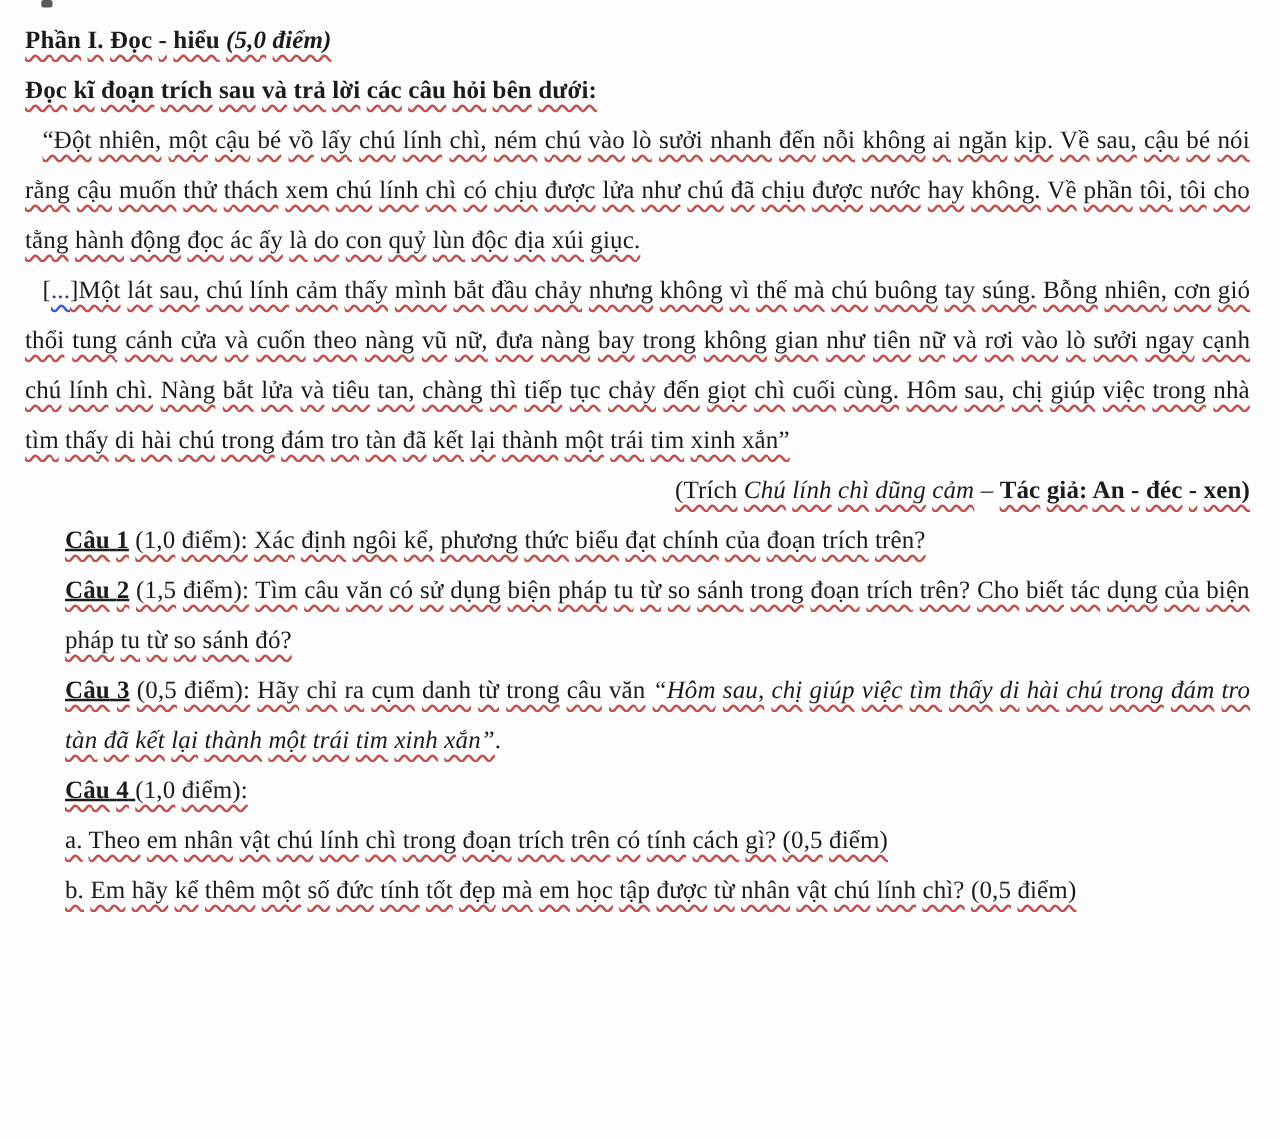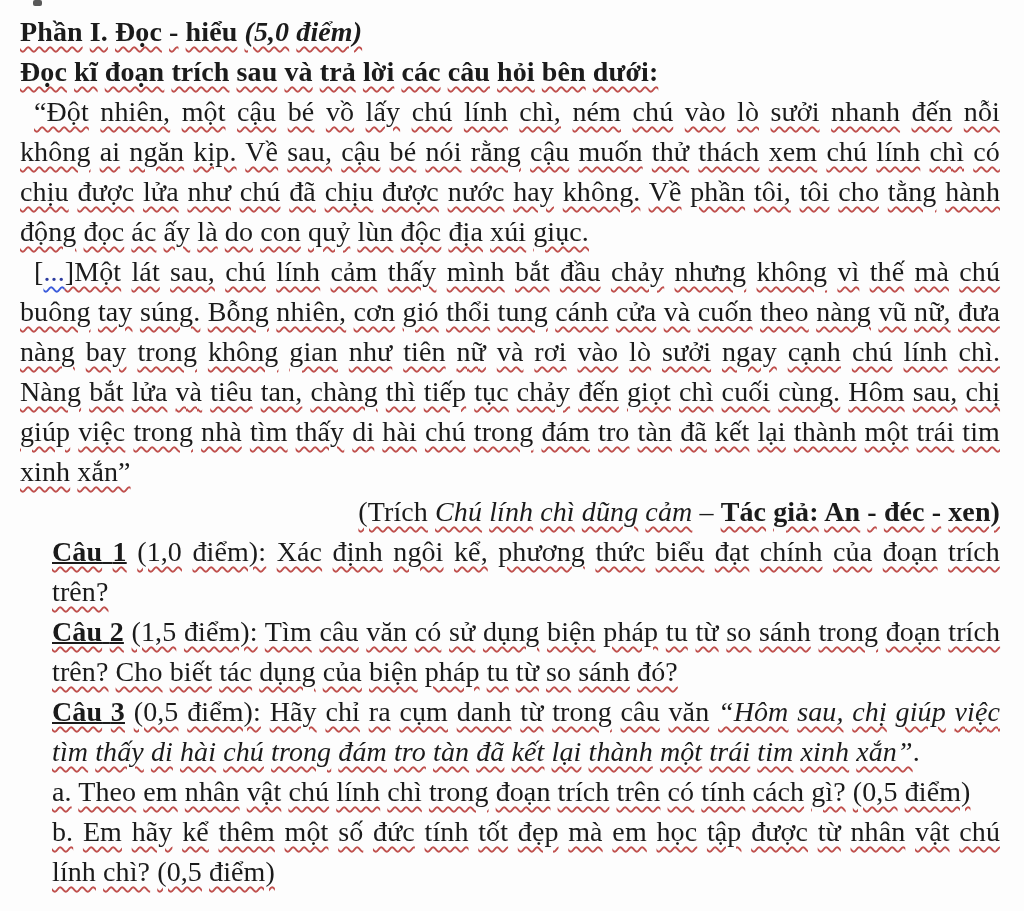--- a/index.html
+++ b/index.html
@@ -5,21 +5,21 @@
   html,body{margin:0;padding:0;}
   body{
     width:1024px;height:911px;overflow:hidden;background:#ffffff;
     font-family:"Liberation Serif","DejaVu Serif",serif;
   }
   .page{position:relative;width:1024px;height:911px;background:#fdfdfd;overflow:hidden;}
   .artifact{position:absolute;left:33px;top:0;width:9px;height:6px;background:#2f2f2f;border-radius:2px;opacity:.8;}
   .doc{
     position:absolute;top:12px;left:0;width:1024px;box-sizing:border-box;
     padding:0 24px 0 20px;
-    font-size:28px;line-height:40px;color:#1b1b1b;
+    font-size:20px;line-height:40px;color:#1b1b1b;
     letter-spacing:0.1px;
   }
   .block{margin:0;}
   .heading{text-align:left;}
   .body-p{text-align:justify;text-indent:14px;}
   .citation{text-align:right;font-family:Liberation Serif, serif;}
   .question{text-align:justify;margin-left:32px;}
   .b{font-weight:700;}
   .i{font-style:italic;}
   .bi{font-weight:700;font-style:italic;}
@@ -47,16 +47,17 @@
   <div class="artifact"></div>
   <div class="doc" id="doc" style="color: rgb(27, 27, 27);">
       <div class="block heading"><span class="b"><span class="sq">Phần</span> <span class="sq">I.</span> <span class="sq">Đọc</span> <span class="sq">-</span> <span class="sq">hiểu</span> </span><span class="bi"><span class="sq">(5,0</span> <span class="sq">điểm)</span></span></div>
       <div class="block heading"><span class="b"><span class="sq">Đọc</span> <span class="sq">kĩ</span> <span class="sq">đoạn</span> <span class="sq">trích</span> <span class="sq">sau</span> <span class="sq">và</span> <span class="sq">trả</span> <span class="sq">lời</span> <span class="sq">các</span> <span class="sq">câu</span> <span class="sq">hỏi</span> <span class="sq">bên</span> <span class="sq">dưới:</span></span></div>
       <div class="block body-p"><span class=""><span class="sq">“Đột</span> <span class="sq">nhiên,</span> <span class="sq">một</span> <span class="sq">cậu</span> <span class="sq">bé</span> <span class="sq">vồ</span> <span class="sq">lấy</span> <span class="sq">chú</span> <span class="sq">lính</span> <span class="sq">chì,</span> <span class="sq">ném</span> <span class="sq">chú</span> <span class="sq">vào</span> <span class="sq">lò</span> <span class="sq">sưởi</span> <span class="sq">nhanh</span> <span class="sq">đến</span> <span class="sq">nỗi</span> <span class="sq">không</span> <span class="sq">ai</span> <span class="sq">ngăn</span> <span class="sq">kịp.</span> <span class="sq">Về</span> <span class="sq">sau,</span> <span class="sq">cậu</span> <span class="sq">bé</span> <span class="sq">nói</span> <span class="sq">rằng</span> <span class="sq">cậu</span> <span class="sq">muốn</span> <span class="sq">thử</span> <span class="sq">thách</span> <span class="sq">xem</span> <span class="sq">chú</span> <span class="sq">lính</span> <span class="sq">chì</span> <span class="sq">có</span> <span class="sq">chịu</span> <span class="sq">được</span> <span class="sq">lửa</span> <span class="sq">như</span> <span class="sq">chú</span> <span class="sq">đã</span> <span class="sq">chịu</span> <span class="sq">được</span> <span class="sq">nước</span> <span class="sq">hay</span> <span class="sq">không.</span> <span class="sq">Về</span> <span class="sq">phần</span> <span class="sq">tôi,</span> <span class="sq">tôi</span> <span class="sq">cho</span> <span class="sq">tằng</span> <span class="sq">hành</span> <span class="sq">động</span> <span class="sq">đọc</span> <span class="sq">ác</span> <span class="sq">ấy</span> <span class="sq">là</span> <span class="sq">do</span> <span class="sq">con</span> <span class="sq">quỷ</span> <span class="sq">lùn</span> <span class="sq">độc</span> <span class="sq">địa</span> <span class="sq">xúi</span> <span class="sq">giục.</span></span></div>
       <div class="block body-p"><span class="">[</span><span class=""><span class="bluesq">...</span></span><span class=""><span class="sq">]Một</span> <span class="sq">lát</span> <span class="sq">sau,</span> <span class="sq">chú</span> <span class="sq">lính</span> <span class="sq">cảm</span> <span class="sq">thấy</span> <span class="sq">mình</span> <span class="sq">bắt</span> <span class="sq">đầu</span> <span class="sq">chảy</span> <span class="sq">nhưng</span> <span class="sq">không</span> <span class="sq">vì</span> <span class="sq">thế</span> <span class="sq">mà</span> <span class="sq">chú</span> <span class="sq">buông</span> <span class="sq">tay</span> <span class="sq">súng.</span> <span class="sq">Bỗng</span> <span class="sq">nhiên,</span> <span class="sq">cơn</span> <span class="sq">gió</span> <span class="sq">thổi</span> <span class="sq">tung</span> <span class="sq">cánh</span> <span class="sq">cửa</span> <span class="sq">và</span> <span class="sq">cuốn</span> <span class="sq">theo</span> <span class="sq">nàng</span> <span class="sq">vũ</span> <span class="sq">nữ,</span> <span class="sq">đưa</span> <span class="sq">nàng</span> <span class="sq">bay</span> <span class="sq">trong</span> <span class="sq">không</span> <span class="sq">gian</span> <span class="sq">như</span> <span class="sq">tiên</span> <span class="sq">nữ</span> <span class="sq">và</span> <span class="sq">rơi</span> <span class="sq">vào</span> <span class="sq">lò</span> <span class="sq">sưởi</span> <span class="sq">ngay</span> <span class="sq">cạnh</span> <span class="sq">chú</span> <span class="sq">lính</span> <span class="sq">chì.</span> <span class="sq">Nàng</span> <span class="sq">bắt</span> <span class="sq">lửa</span> <span class="sq">và</span> <span class="sq">tiêu</span> <span class="sq">tan,</span> <span class="sq">chàng</span> <span class="sq">thì</span> <span class="sq">tiếp</span> <span class="sq">tục</span> <span class="sq">chảy</span> <span class="sq">đến</span> <span class="sq">giọt</span> <span class="sq">chì</span> <span class="sq">cuối</span> <span class="sq">cùng.</span> <span class="sq">Hôm</span> <span class="sq">sau,</span> <span class="sq">chị</span> <span class="sq">giúp</span> <span class="sq">việc</span> <span class="sq">trong</span> <span class="sq">nhà</span> <span class="sq">tìm</span> <span class="sq">thấy</span> <span class="sq">di</span> <span class="sq">hài</span> <span class="sq">chú</span> <span class="sq">trong</span> <span class="sq">đám</span> <span class="sq">tro</span> <span class="sq">tàn</span> <span class="sq">đã</span> <span class="sq">kết</span> <span class="sq">lại</span> <span class="sq">thành</span> <span class="sq">một</span> <span class="sq">trái</span> <span class="sq">tim</span> <span class="sq">xinh</span> <span class="sq">xắn”</span></span></div>
       <div class="block citation"><span class=""><span class="sq">(Trích</span> </span><span class="i"><span class="sq">Chú</span> <span class="sq">lính</span> <span class="sq">chì</span> <span class="sq">dũng</span> <span class="sq">cảm</span></span><span class=""> – </span><span class="b"><span class="sq">Tác</span> <span class="sq">giả:</span> <span class="sq">An</span> <span class="sq">-</span> <span class="sq">đéc</span> <span class="sq">-</span> <span class="sq">xen)</span></span></div>
       <div class="block question"><span class="b u"><span class="sq">Câu</span> <span class="sq">1</span></span><span class=""> <span class="sq">(1,0</span> <span class="sq">điểm):</span> <span class="sq">Xác</span> <span class="sq">định</span> <span class="sq">ngôi</span> <span class="sq">kể,</span> <span class="sq">phương</span> <span class="sq">thức</span> <span class="sq">biểu</span> <span class="sq">đạt</span> <span class="sq">chính</span> <span class="sq">của</span> <span class="sq">đoạn</span> <span class="sq">trích</span> <span class="sq">trên?</span></span></div>
       <div class="block question"><span class="b u"><span class="sq">Câu</span> <span class="sq">2</span></span><span class=""> <span class="sq">(1,5</span> <span class="sq">điểm):</span> <span class="sq">Tìm</span> <span class="sq">câu</span> <span class="sq">văn</span> <span class="sq">có</span> <span class="sq">sử</span> <span class="sq">dụng</span> <span class="sq">biện</span> <span class="sq">pháp</span> <span class="sq">tu</span> <span class="sq">từ</span> <span class="sq">so</span> <span class="sq">sánh</span> <span class="sq">trong</span> <span class="sq">đoạn</span> <span class="sq">trích</span> <span class="sq">trên?</span> <span class="sq">Cho</span> <span class="sq">biết</span> <span class="sq">tác</span> <span class="sq">dụng</span> <span class="sq">của</span> <span class="sq">biện</span> <span class="sq">pháp</span> <span class="sq">tu</span> <span class="sq">từ</span> <span class="sq">so</span> <span class="sq">sánh</span> <span class="sq">đó?</span></span></div>
       <div class="block question"><span class="b u"><span class="sq">Câu</span> <span class="sq">3</span></span><span class=""> <span class="sq">(0,5</span> <span class="sq">điểm):</span> <span class="sq">Hãy</span> <span class="sq">chỉ</span> <span class="sq">ra</span> <span class="sq">cụm</span> <span class="sq">danh</span> <span class="sq">từ</span> <span class="sq">trong</span> <span class="sq">câu</span> <span class="sq">văn</span> </span><span class="i"><span class="sq">“Hôm</span> <span class="sq">sau,</span> <span class="sq">chị</span> <span class="sq">giúp</span> <span class="sq">việc</span> <span class="sq">tìm</span> <span class="sq">thấy</span> <span class="sq">di</span> <span class="sq">hài</span> <span class="sq">chú</span> <span class="sq">trong</span> <span class="sq">đám</span> <span class="sq">tro</span> <span class="sq">tàn</span> <span class="sq">đã</span> <span class="sq">kết</span> <span class="sq">lại</span> <span class="sq">thành</span> <span class="sq">một</span> <span class="sq">trái</span> <span class="sq">tim</span> <span class="sq">xinh</span> <span class="sq">xắn”</span></span><span class="">.</span></div>
+      <div class="block question"><span class="b u"><span class="sq">Câu</span> <span class="sq">4</span> </span><span class=""><span class="sq">(1,0</span> <span class="sq">điểm):</span></span></div>
       <div class="block question"><span class=""><span class="sq">a.</span> <span class="sq">Theo</span> <span class="sq">em</span> <span class="sq">nhân</span> <span class="sq">vật</span> <span class="sq">chú</span> <span class="sq">lính</span> <span class="sq">chì</span> <span class="sq">trong</span> <span class="sq">đoạn</span> <span class="sq">trích</span> <span class="sq">trên</span> <span class="sq">có</span> <span class="sq">tính</span> <span class="sq">cách</span> <span class="sq">gì?</span> <span class="sq">(0,5</span> <span class="sq">điểm)</span></span></div>
       <div class="block question"><span class=""><span class="sq">b.</span> <span class="sq">Em</span> <span class="sq">hãy</span> <span class="sq">kể</span> <span class="sq">thêm</span> <span class="sq">một</span> <span class="sq">số</span> <span class="sq">đức</span> <span class="sq">tính</span> <span class="sq">tốt</span> <span class="sq">đẹp</span> <span class="sq">mà</span> <span class="sq">em</span> <span class="sq">học</span> <span class="sq">tập</span> <span class="sq">được</span> <span class="sq">từ</span> <span class="sq">nhân</span> <span class="sq">vật</span> <span class="sq">chú</span> <span class="sq">lính</span> <span class="sq">chì?</span> <span class="sq">(0,5</span> <span class="sq">điểm)</span></span></div>
     </div>
 </div>
 
 </body></html>

